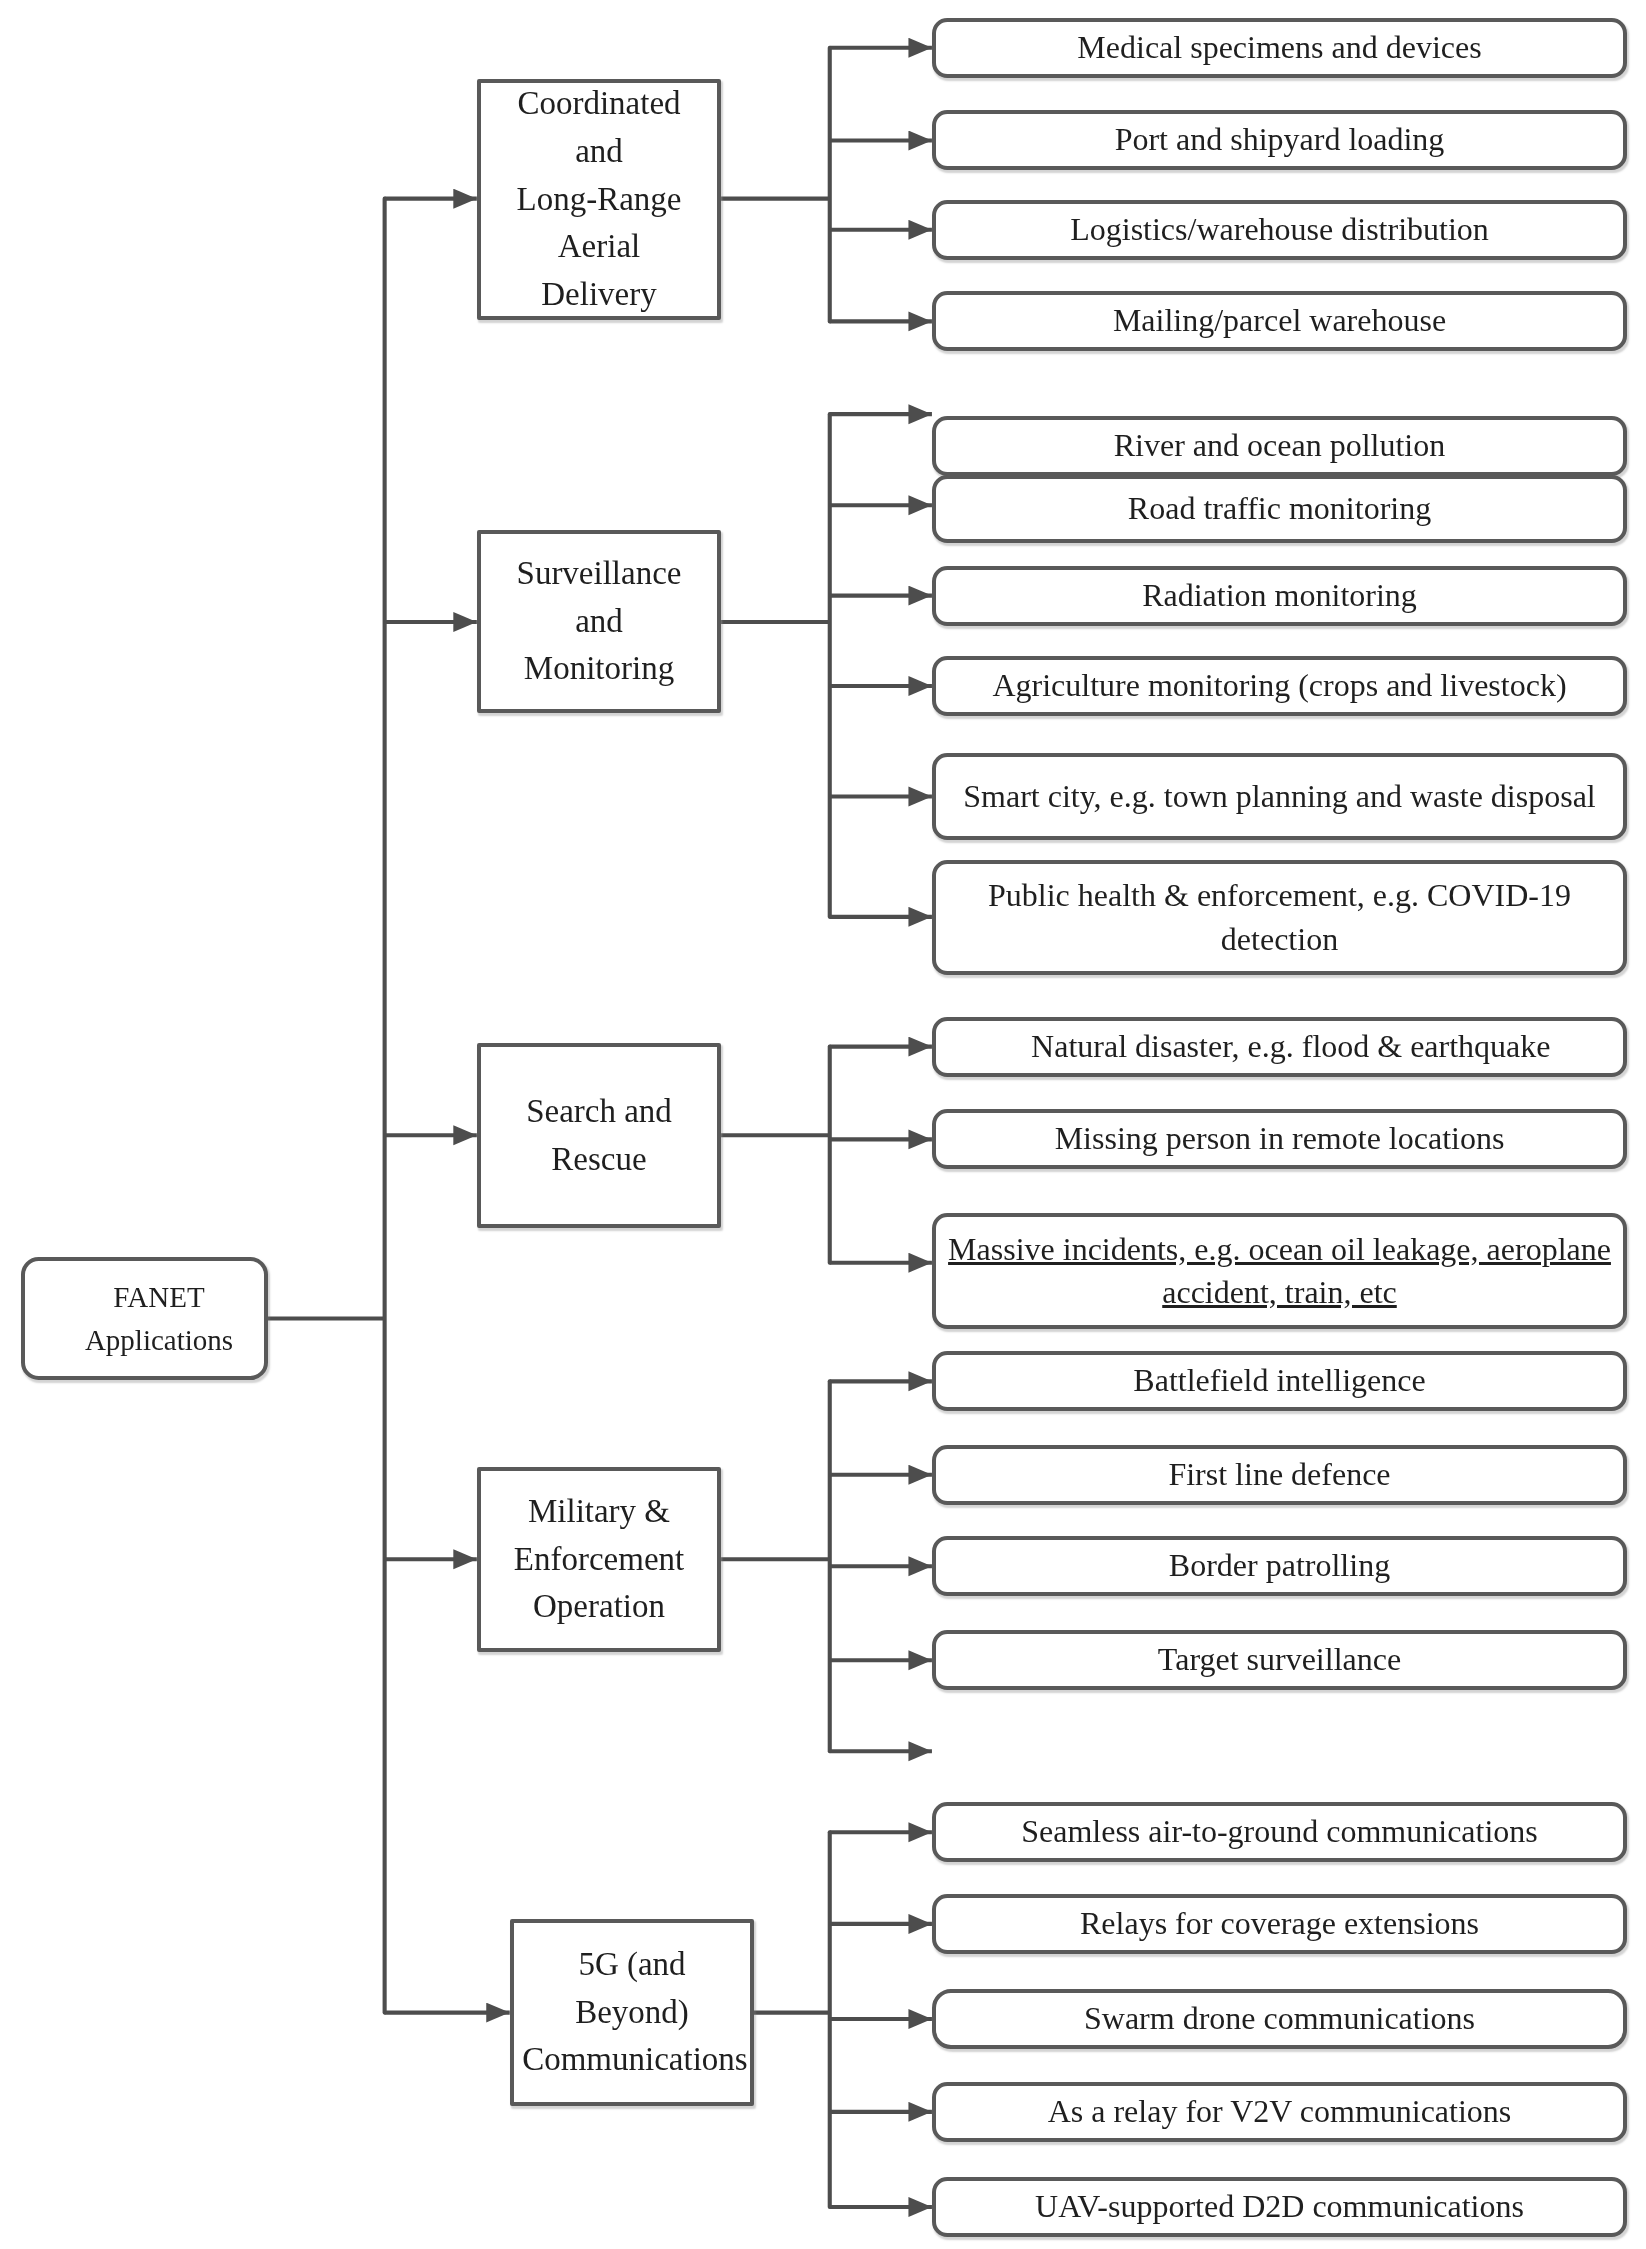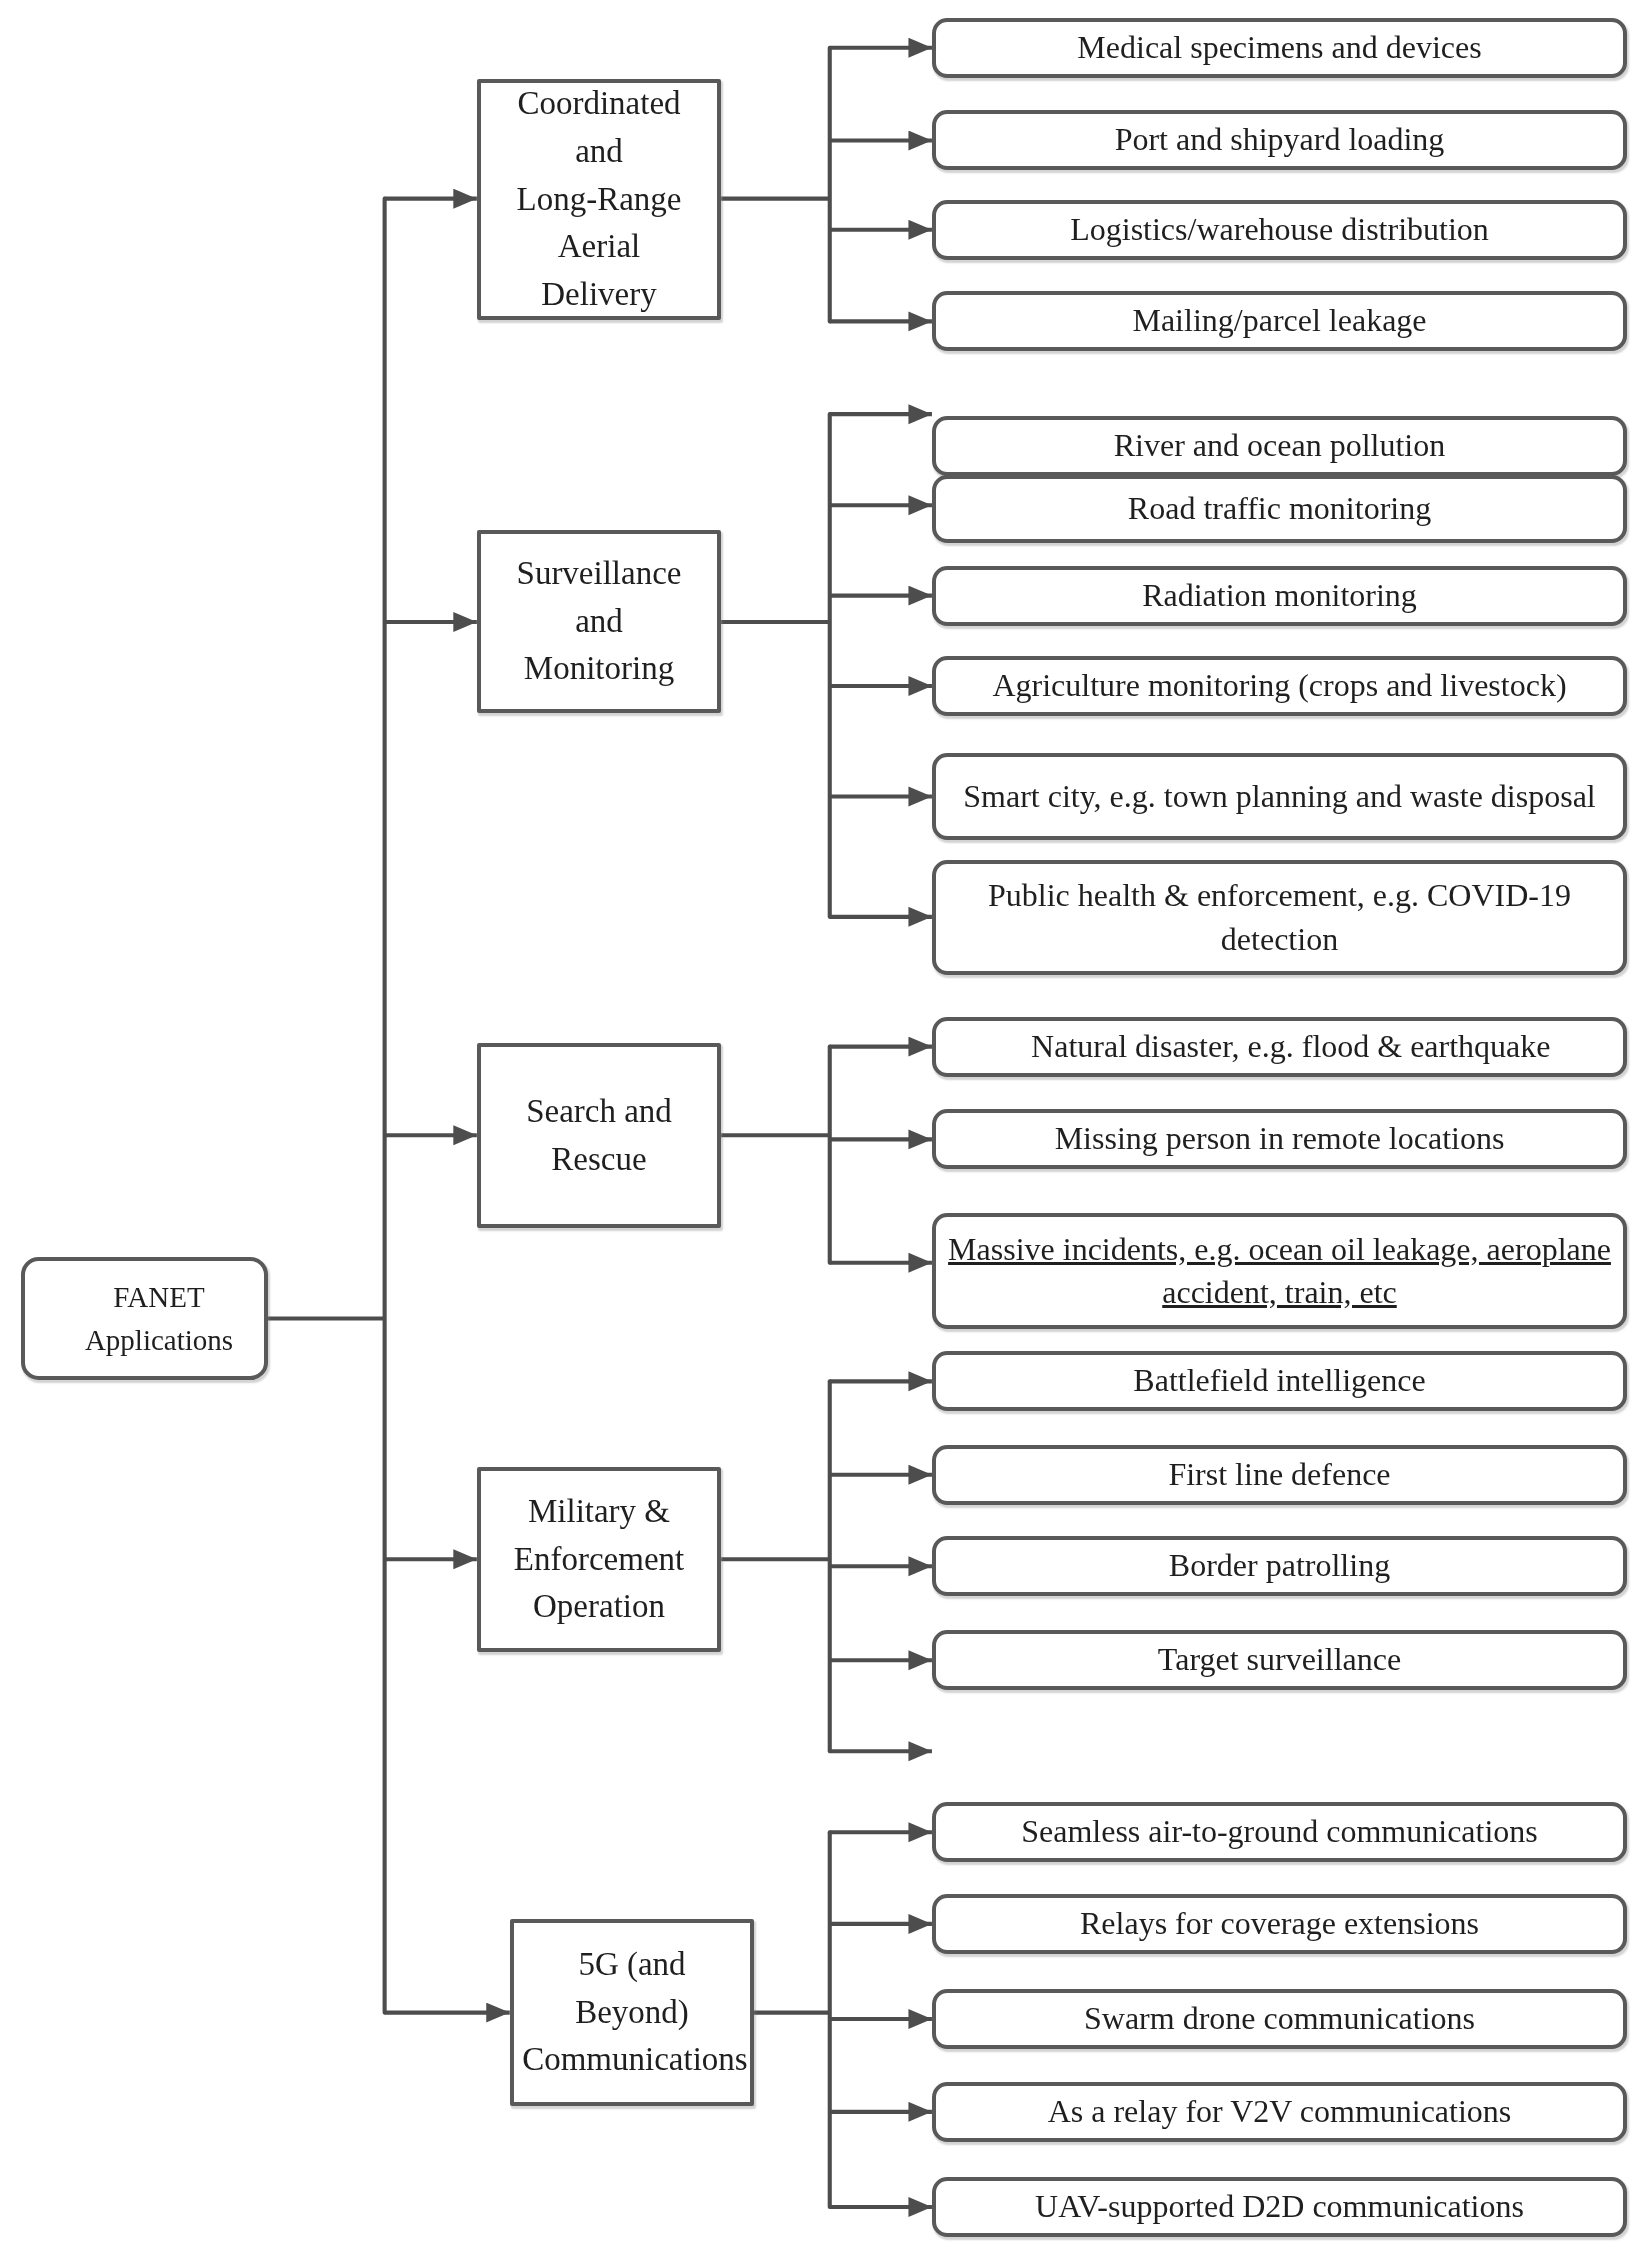--- a/index.html
+++ b/index.html
@@ -140,21 +140,21 @@
   <div class="box leaf" style="top:17.6px;height:60px;">
     <span>Medical specimens and devices</span>
   </div>
   <div class="box leaf" style="top:110px;height:60px;">
     <span>Port and shipyard loading</span>
   </div>
   <div class="box leaf" style="top:200px;height:60px;">
     <span>Logistics/warehouse distribution</span>
   </div>
   <div class="box leaf" style="top:291px;height:60px;">
-    <span>Mailing/parcel leakage</span>
+    <span>Mailing/parcel warehouse</span>
   </div>
 
   <div class="box leaf" style="top:384px;height:60px;margin-top:32px;">
     <span>River and ocean pollution</span>
   </div>
   <div class="box leaf" style="top:475px;height:68px;">
     <span>Road traffic monitoring</span>
   </div>
   <div class="box leaf" style="top:566px;height:60px;">
     <span>Radiation monitoring</span>
@@ -191,21 +191,21 @@
   <div class="box leaf" style="top:1630px;height:60px;">
     <span>Target surveillance</span>
   </div>
 
   <div class="box leaf" style="top:1802px;height:60px;">
     <span>Seamless air-to-ground communications</span>
   </div>
   <div class="box leaf" style="top:1894px;height:60px;">
     <span>Relays for coverage extensions</span>
   </div>
-  <div class="box leaf" style="top:1989px;height:60px;">
+  <div class="box leaf" style="top:1989px;height:60px;border-radius:19px;">
     <span>Swarm drone communications</span>
   </div>
   <div class="box leaf" style="top:2082px;height:60px;">
     <span>As a relay for V2V communications</span>
   </div>
   <div class="box leaf" style="top:2177px;height:60px;">
     <span>UAV-supported D2D communications</span>
   </div>
 
 </div>

